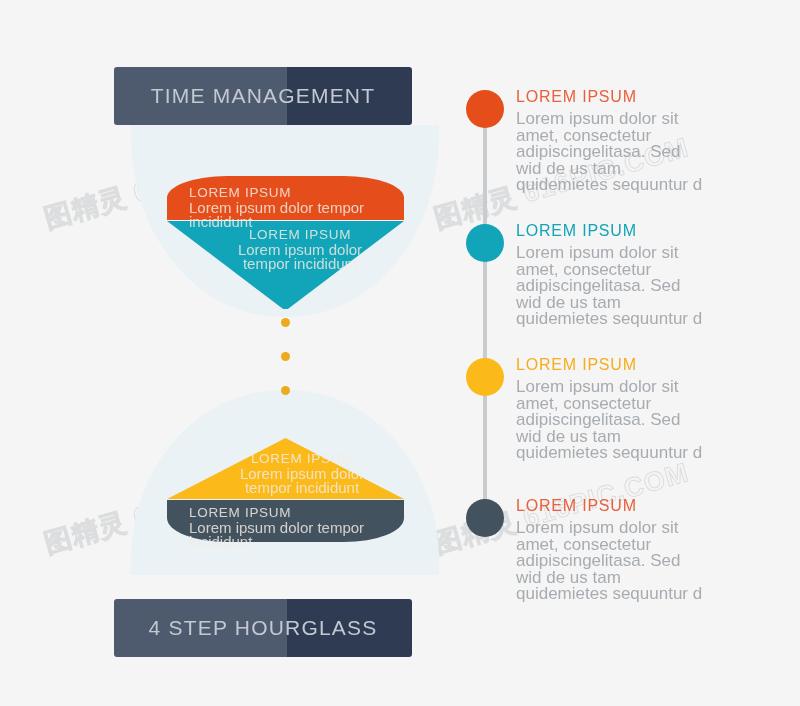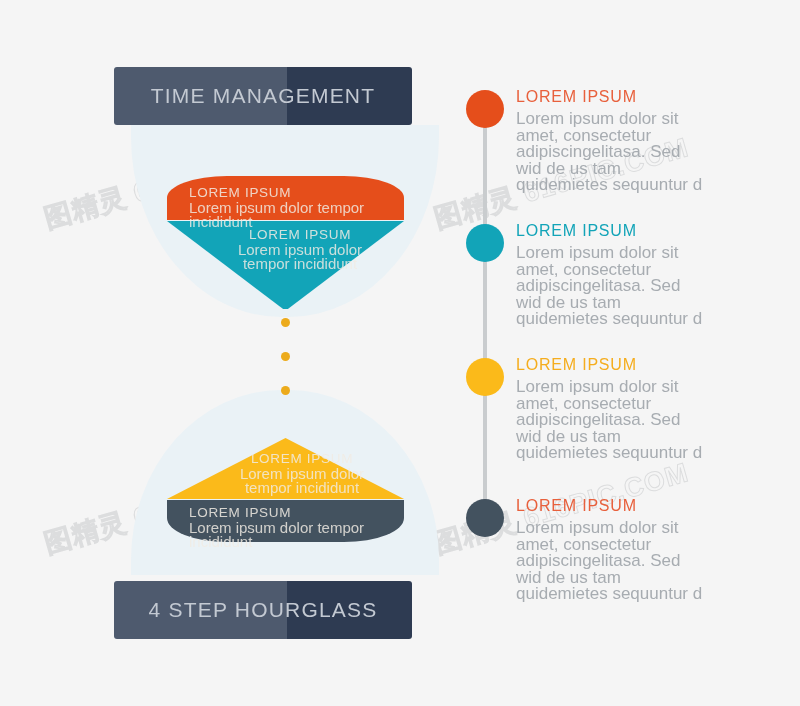--- a/index.html
+++ b/index.html
@@ -48,21 +48,21 @@
   .title-bar .title-text {
     position: relative;
     z-index: 3;
     color: #c3c9d2;
     font-size: 21px;
     letter-spacing: 1.2px;
     font-weight: 400;
     white-space: nowrap;
   }
   #title-top { top: 67px; }
-  #title-bottom { top: 581px; text-align: center; }
+  #title-bottom { top: 599px; text-align: center; }
 
   
   .glass {
     position: absolute;
     background: #eaf2f6;
   }
   #glass-top {
     left: 131px;
     top: 125px;
     width: 308px;

